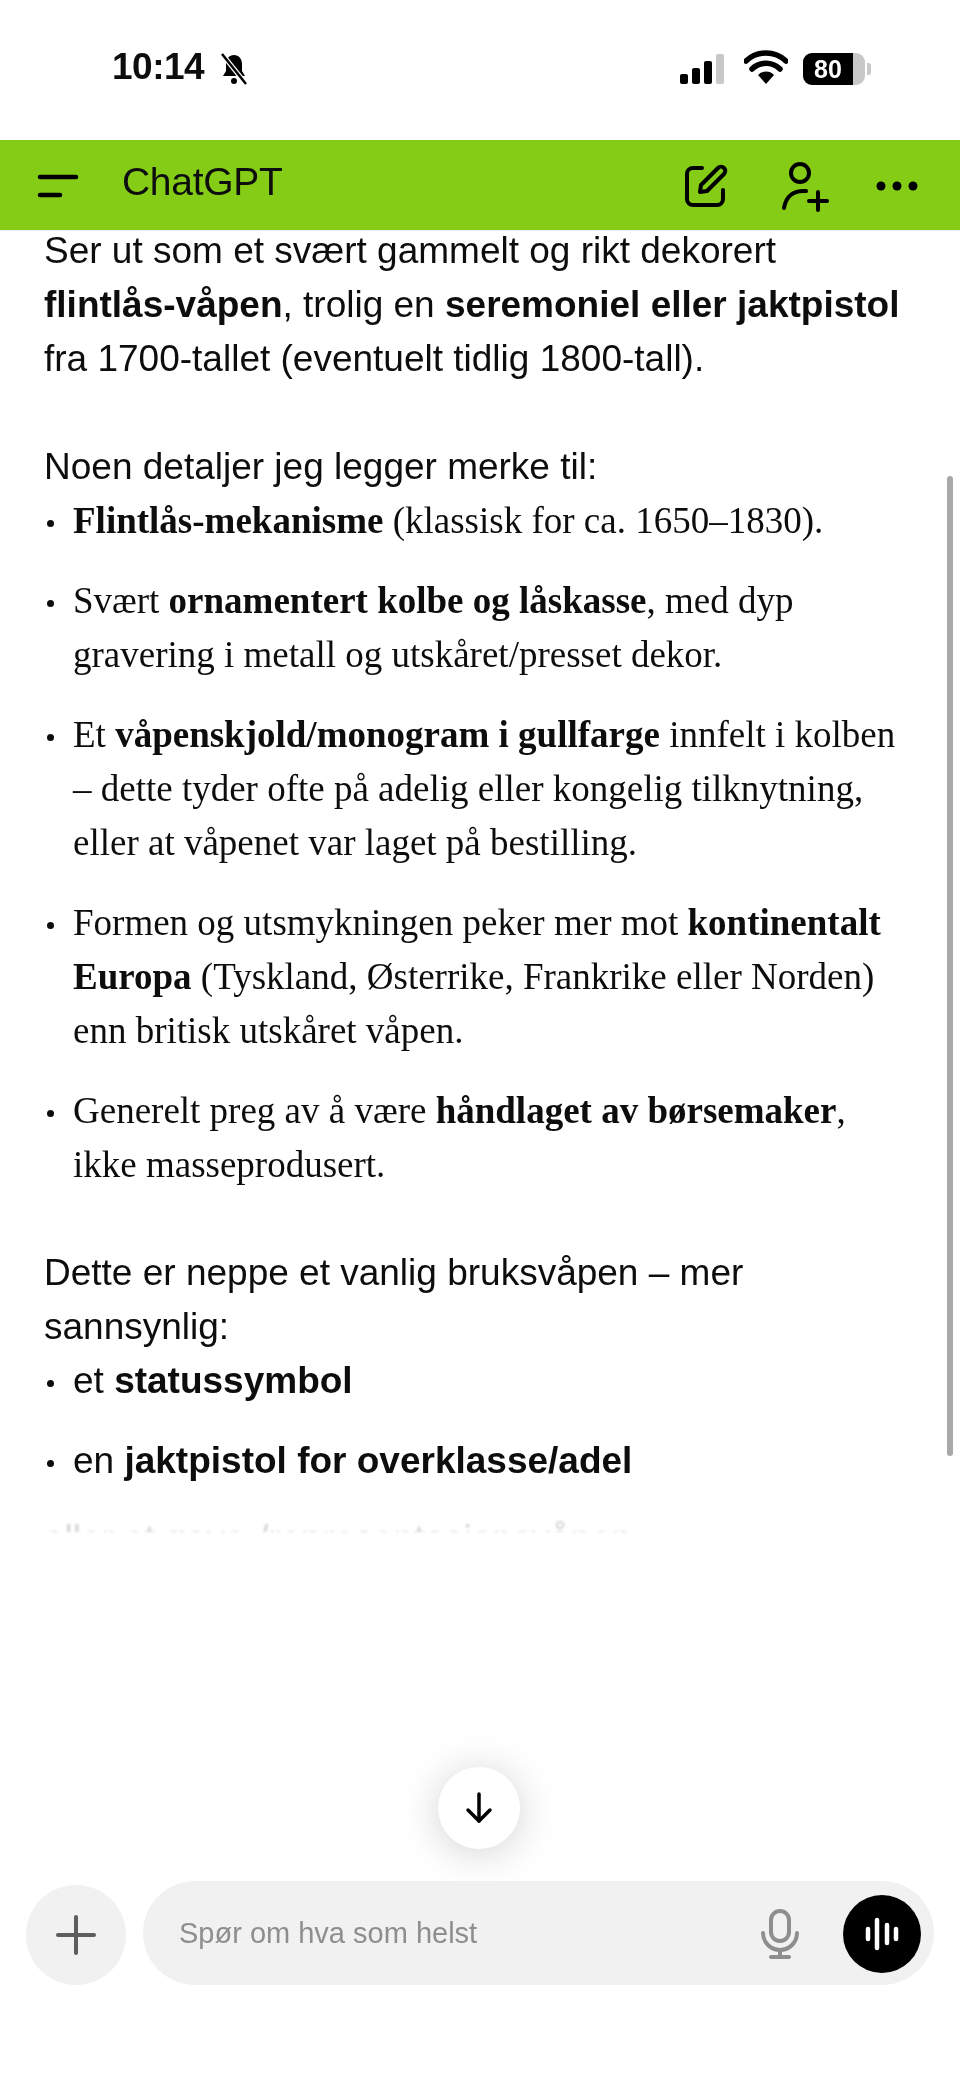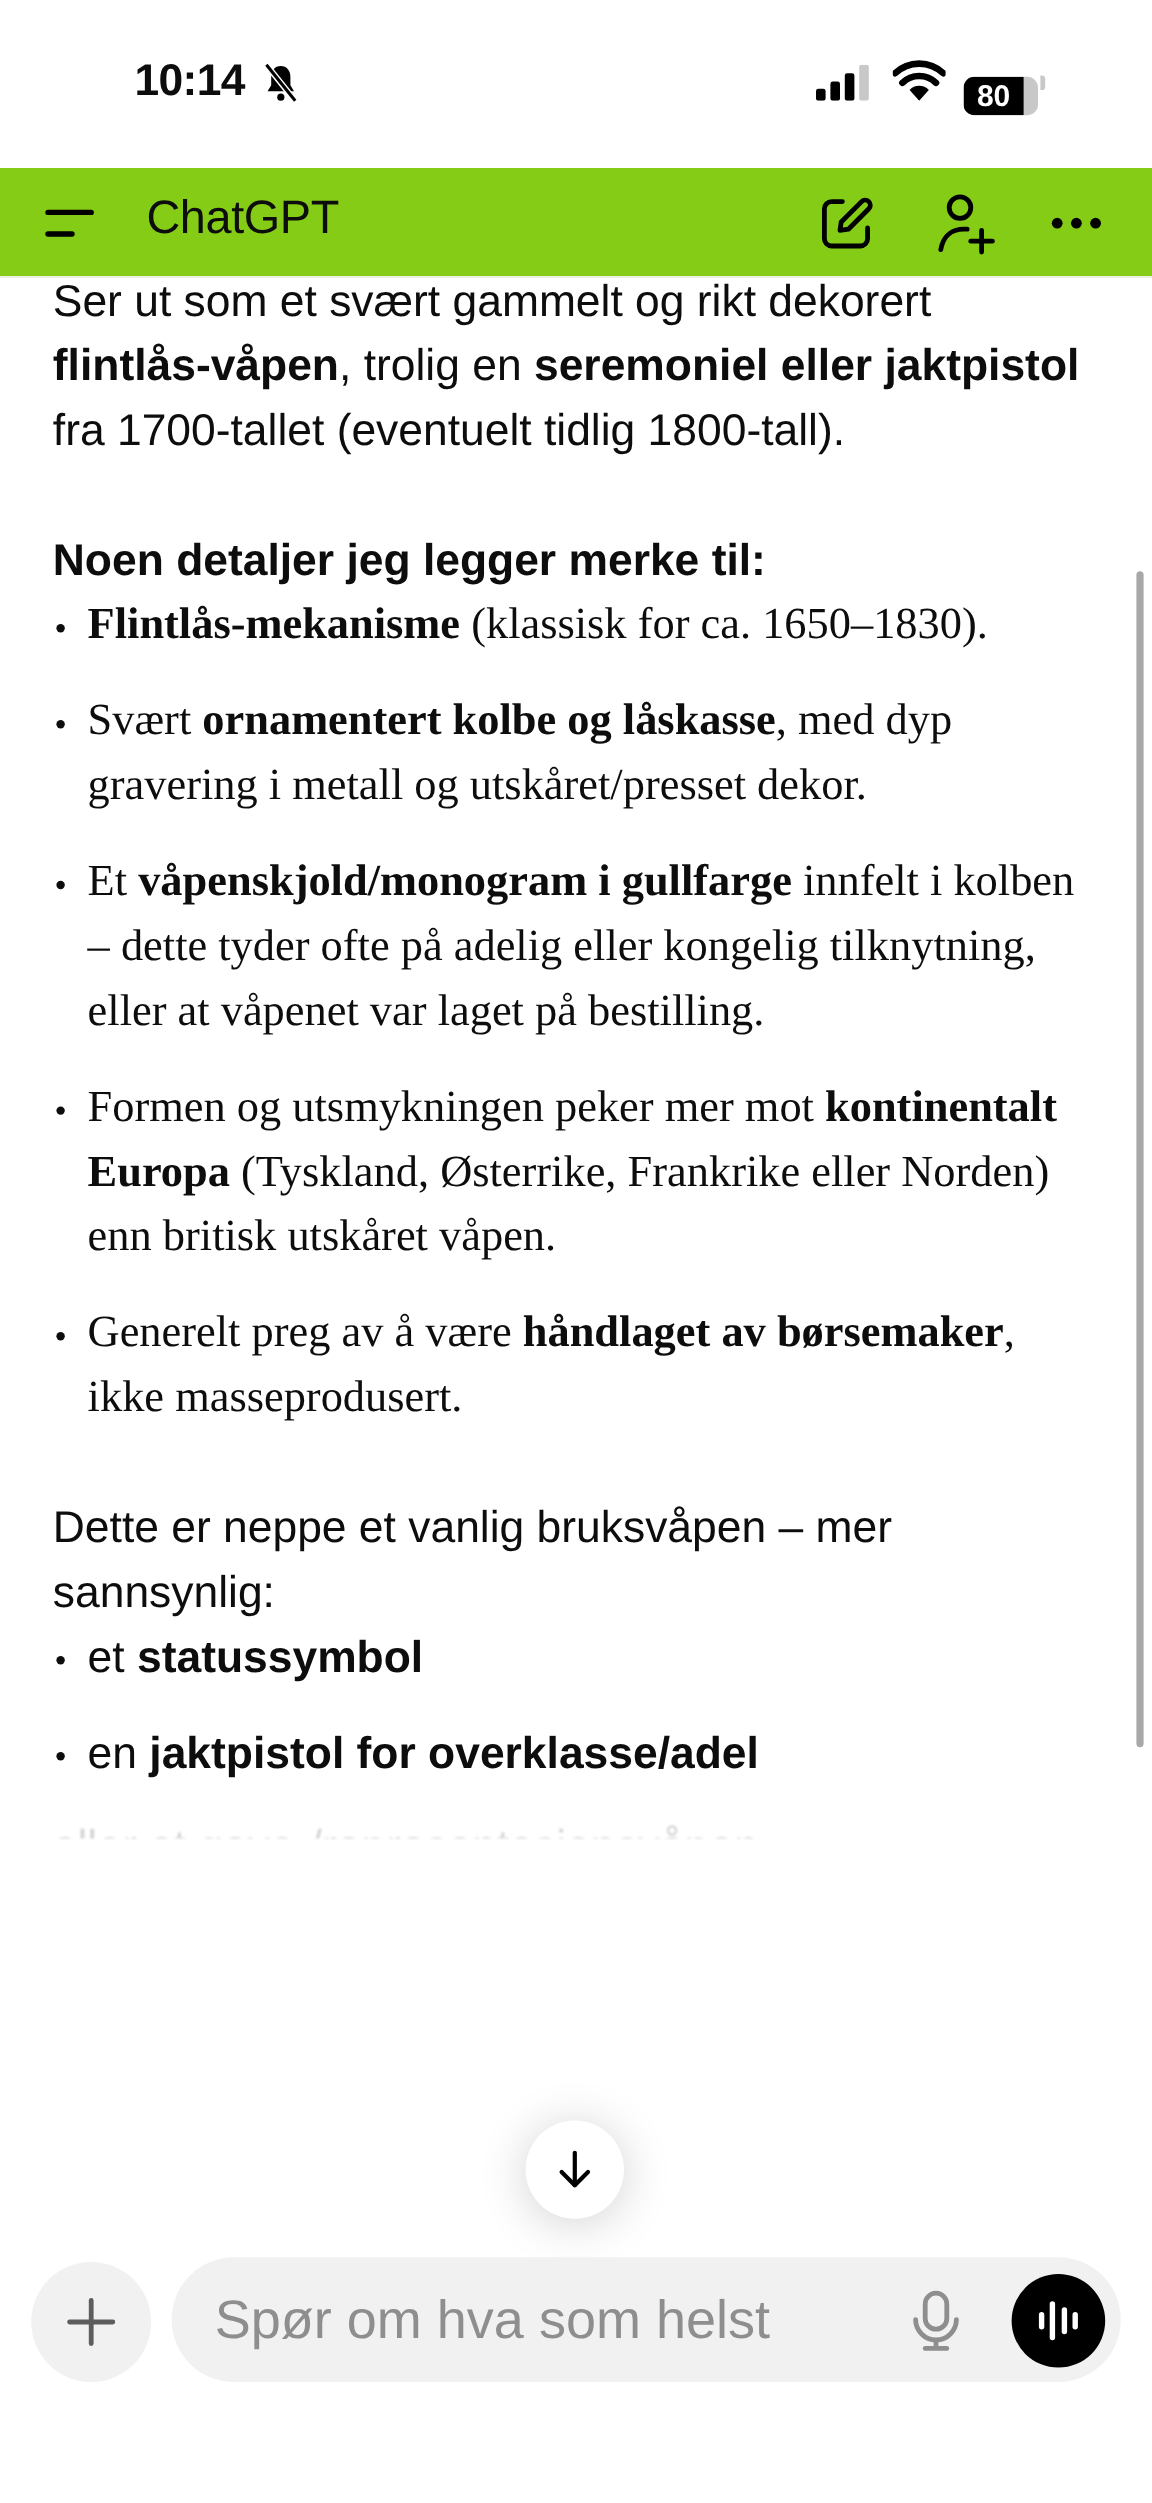--- a/index.html
+++ b/index.html
@@ -7,59 +7,59 @@
     width: 960px; height: 2086px; overflow: hidden; position: relative;
     background: #ffffff; color: #0d0d0d;
     font-family: "Liberation Sans", "DejaVu Sans", sans-serif;
   }
   
   .status-bar { position: absolute; top: 0; left: 0; width: 960px; height: 140px; }
   .status-time { position: absolute; left: 112px; top: 46px; font-size: 37px; font-weight: 700; letter-spacing: -0.5px; }
   .bell-icon { position: absolute; left: 218px; top: 52px; width: 32px; height: 34px; }
   .signal-icon { position: absolute; left: 680px; top: 54px; width: 48px; height: 30px; }
   .wifi-icon { position: absolute; left: 744px; top: 50px; width: 44px; height: 34px; }
-  .battery { position: absolute; left: 803px; top: 64px; width: 62px; height: 32px; border-radius: 9px; background: #c8c8c8; overflow: hidden; }
+  .battery { position: absolute; left: 803px; top: 53px; width: 62px; height: 32px; border-radius: 9px; background: #c8c8c8; overflow: hidden; }
   .battery-fill { position: absolute; left: 0; top: 0; bottom: 0; width: 80%; background: #000; }
   .battery-label { position: absolute; left: 0; top: 0; width: 50px; height: 32px; line-height: 32px; text-align: center; color: #fff; font-weight: 700; font-size: 25px; }
   .battery-nub { position: absolute; left: 867px; top: 63px; width: 4px; height: 12px; border-radius: 0 3px 3px 0; background: #c8c8c8; }
 
   
   .header { position: absolute; top: 140px; left: 0; width: 960px; height: 90px; background: #84cc16; z-index: 5; border-bottom: 1px solid #ececec; }
   .menu-button { position: absolute; left: 34px; top: 26px; width: 48px; height: 40px; cursor: pointer; }
   .app-title { position: absolute; left: 122px; top: 20px; font-size: 39px; font-weight: 400; letter-spacing: -0.3px; }
   .hdr-btn { position: absolute; top: 18px; width: 56px; height: 56px; cursor: pointer; }
   .new-chat-button { left: 678px; }
   .add-people-button { left: 776px; }
   .more-button { left: 870px; }
 
   
   .content { position: absolute; top: 220px; left: 44px; width: 870px; font-size: 37px; line-height: 54px; color: #0d0d0d; }
   .content p { margin: 0; }
   .content b { font-weight: 700; }
   .para-1 { margin-top: 4px !important; }
-  .para-2 { margin-top: 54px !important; font-weight: bold; }
+  .para-2 { margin-top: 54px !important; }
   ul.bullets { list-style: none; margin: 0; padding: 0; }
   ul.bullets li { position: relative; padding-left: 29px; }
   ul.bullets li::before { content: ""; position: absolute; left: 3px; top: 26px; width: 7px; height: 7px; border-radius: 50%; background: #0d0d0d; }
   .list-1 { margin-top: 26px; font-family: Liberation Serif, serif; }
   .list-1 li + li { margin-top: 26px; }
   .para-3 { margin-top: 54px !important; }
   .list-2 { margin-top: 26px; }
   .list-2 li + li { margin-top: 26px; }
   .faded-line { margin-top: 24px; height: 20px; overflow: hidden; color: #b9b9b9; filter: blur(1px); opacity: 0.6; }
 
   
   .scrollbar { position: absolute; left: 947px; top: 476px; width: 6px; height: 980px; border-radius: 3px; background: #a8a8a8; z-index: 4; }
 
   
   .bottom-fade { position: absolute; left: 0; top: 1860px; width: 960px; height: 226px; background: #fff; z-index: 6; }
   .scroll-down-button { position: absolute; left: 438px; top: 1767px; width: 82px; height: 82px; border-radius: 50%; background: #fff; box-shadow: 0 4px 40px rgba(0,0,0,0.18); z-index: 7; cursor: pointer; display: flex; align-items: center; justify-content: center; }
   .plus-button { position: absolute; left: 26px; top: 1885px; width: 100px; height: 100px; border-radius: 50%; background: #f1f1f1; z-index: 7; display: flex; align-items: center; justify-content: center; cursor: pointer; }
   .composer { position: absolute; left: 143px; top: 1881px; width: 791px; height: 104px; border-radius: 52px; background: #f1f1f1; z-index: 7; }
-  .composer-input { position: absolute; left: 36px; top: 0; width: 560px; height: 104px; border: none; background: transparent; outline: none; font-size: 45px; font-family: "Liberation Sans", sans-serif; color: #0d0d0d; padding: 0; }
+  .composer-input { position: absolute; left: 36px; top: 0; width: 560px; height: 104px; border: none; background: transparent; outline: none; font-size: 29px; font-family: "Liberation Sans", sans-serif; color: #0d0d0d; padding: 0; }
   .composer-input::placeholder { color: #8e8e8e; }
   .mic-button { position: absolute; left: 610px; top: 26px; width: 54px; height: 54px; cursor: pointer; }
   .voice-button { position: absolute; left: 700px; top: 14px; width: 78px; height: 78px; border-radius: 50%; background: #000; cursor: pointer; display: flex; align-items: center; justify-content: center; }
 </style>
 </head>
 <body>
 
 <div class="status-bar">
   <span class="status-time">10:14</span>
   <svg class="bell-icon" viewBox="0 0 32 34">

